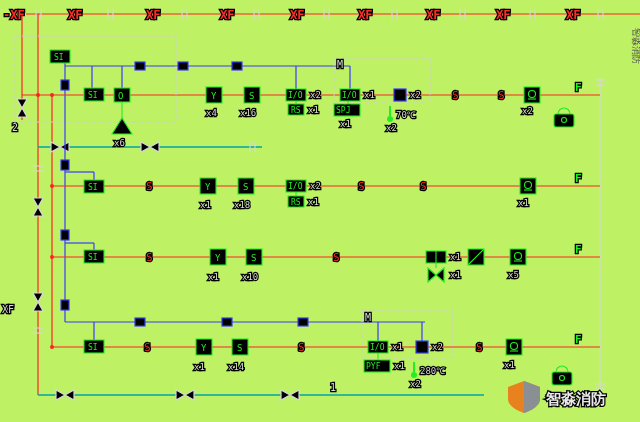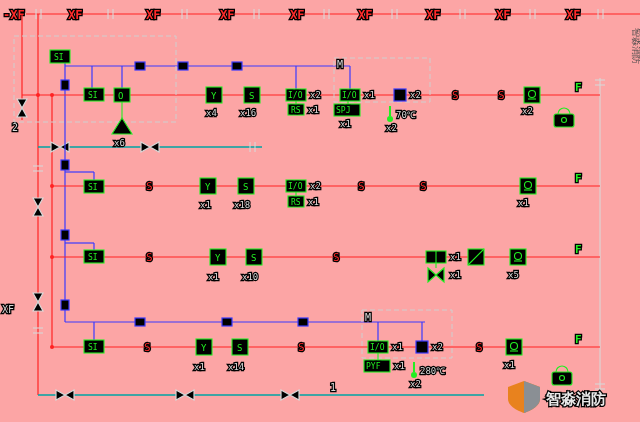--- a/index.html
+++ b/index.html
@@ -1,16 +1,16 @@
 <!DOCTYPE html>
 <html><head>
 <meta charset="utf-8">
 <style>
   html,body{margin:0;padding:0;background:#000;}
-  #stage{position:relative;width:640px;height:422px;background:#fca5a5;overflow:hidden;text-align:right;}
+  #stage{position:relative;width:640px;height:422px;background:#bef264;overflow:hidden;text-align:right;}
   svg{display:block;}
   text{font-family:"DejaVu Sans Mono",monospace;paint-order:stroke;stroke:#000;stroke-width:2.5px;}
   .ln-red{stroke:#ff2323;stroke-width:1.2;fill:none;}
   .ln-blue{stroke:#3a3aff;stroke-width:1.2;fill:none;}
   .ln-teal{stroke:#00a5a5;stroke-width:1.3;fill:none;}
   .ln-white{stroke:#d8d8d8;stroke-width:1.1;fill:none;}
   .ln-green{stroke:#22ee22;stroke-width:1.1;fill:none;}
   .dash-white{stroke:#cfcfcf;stroke-width:1;stroke-dasharray:5 3;fill:none;}
   .bx-green{stroke:#22ee22;stroke-width:1.1;fill:#000;}
   .bx-blue{stroke:#3a3aff;stroke-width:1.2;fill:#000;}

